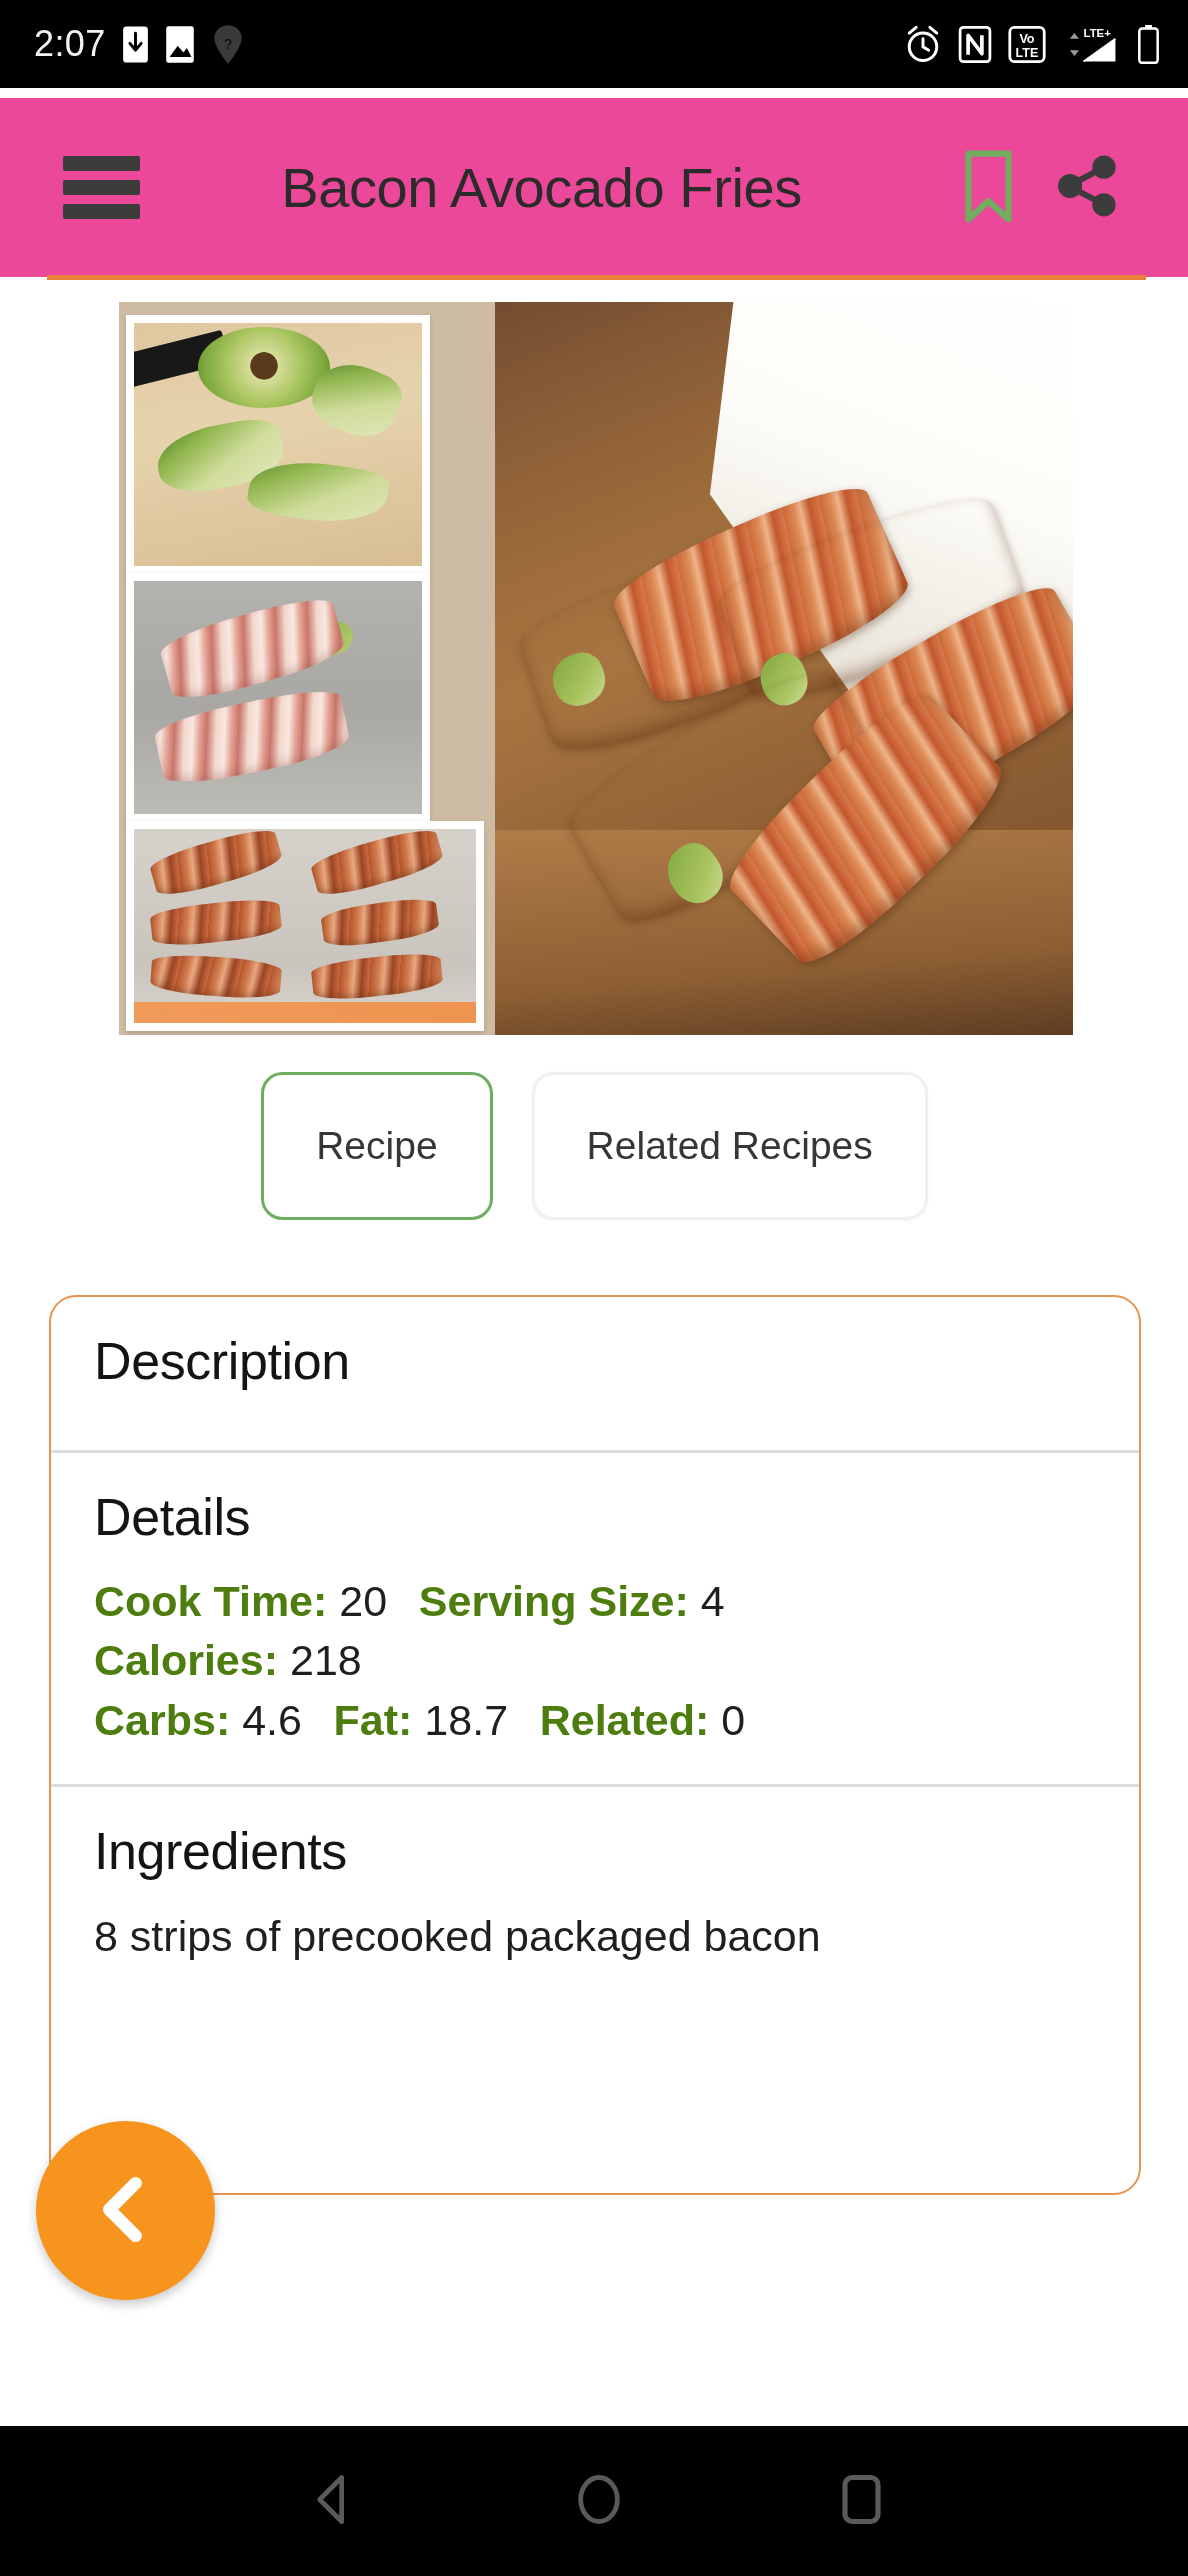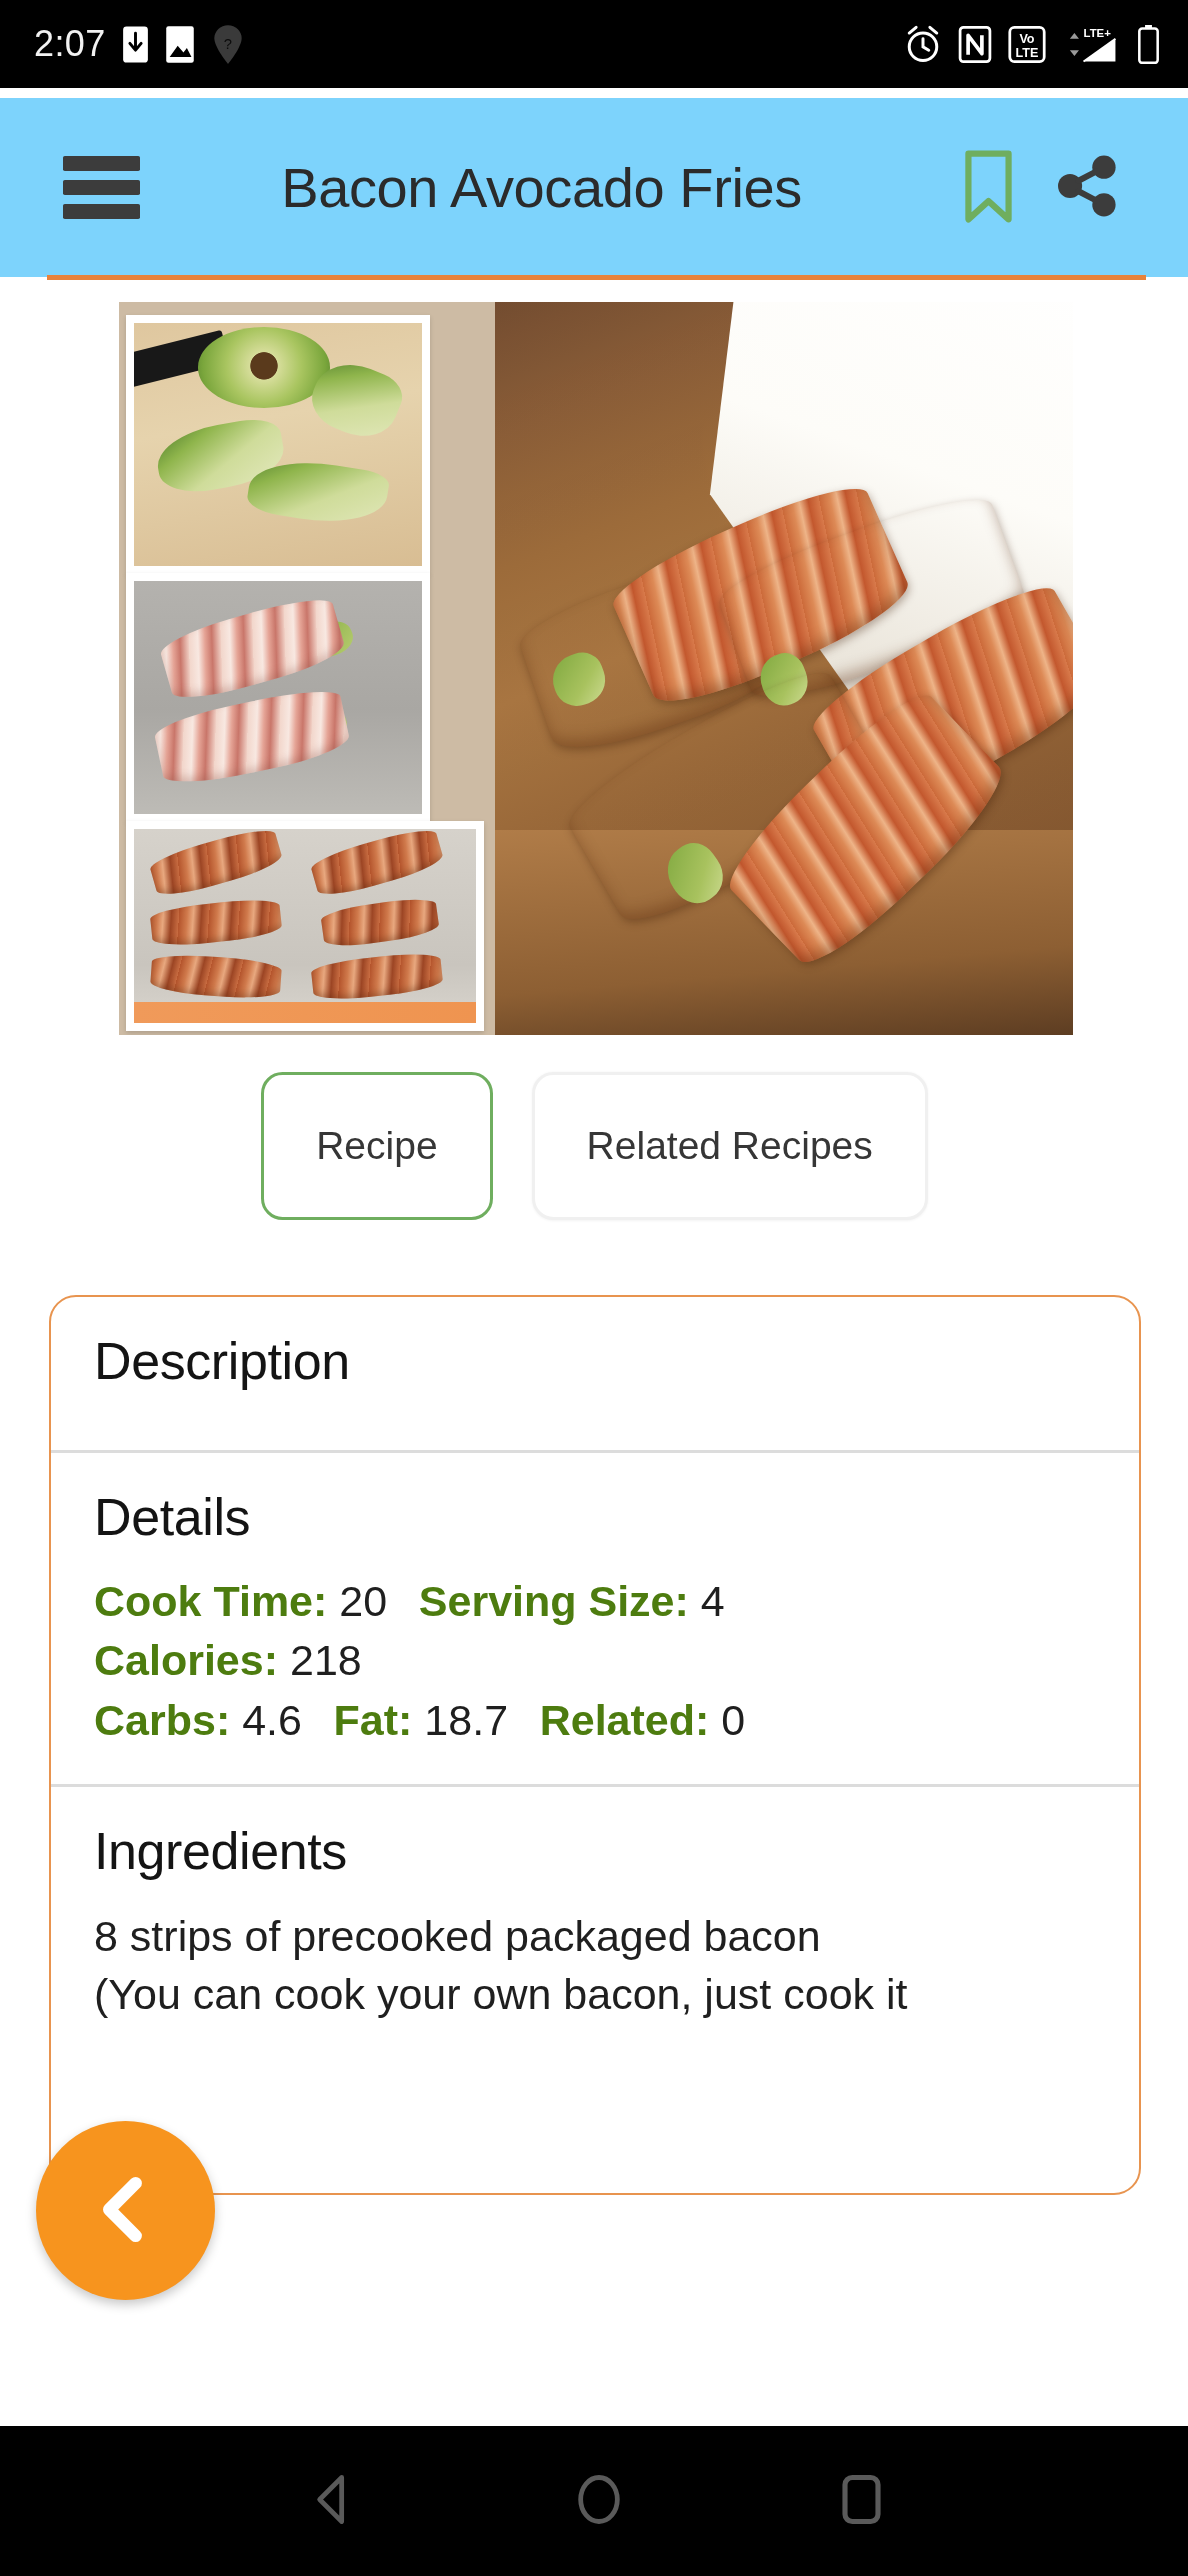--- a/index.html
+++ b/index.html
@@ -19,21 +19,21 @@
     padding: 0 29px 0 34px;
   }
   .sb-left { display:flex; align-items:center; gap:16px; }
   .sb-right { display:flex; align-items:center; gap:16px; }
   .sb-time { font-size:36px; letter-spacing:0.4px; color:#f2f2f2; font-family:"Liberation Sans",sans-serif;}
   .sb-ico { display:flex; align-items:center; justify-content:center; }
 
   
   .appbar {
     position:absolute; left:0; top:98px; width:1189px; height:179px;
-    background:#7dd3fc; display:flex; align-items:center;
+    background:#ec4899; display:flex; align-items:center;
   }
   .hamburger { width:77px; height:63px; margin-left:63px; display:flex;
                flex-direction:column; justify-content:space-between; cursor:pointer; }
   .hamburger span { display:block; height:15px; width:77px; background:#3c3c3c; border-radius:1.8px; }
   .appbar-title {
     flex:1; text-align:center; font-size:56px; color:#2b2b2b;
     font-family:"Liberation Sans", sans-serif; letter-spacing:-0.4px;
     margin-left:-18px;
   }
   .appbar-actions { display:flex; align-items:center; gap:39px; margin-right:70px; }
@@ -341,21 +341,20 @@
         <b>Fat:</b>
         <span class="v">18.7</span><span class="gap"></span>
         <b>Related:</b>
         <span class="v">0</span>
       </div>
     </div>
 
     <div class="sect">
       <h2>Ingredients</h2>
       <div class="ing-line">8 strips of precooked packaged bacon</div>
-      <div class="ing-line">(You can cook your own bacon, just cook it</div>
     </div>
 
   </div>
 
   <div class="fab">
     <span>
       <svg width="81" height="81" viewBox="0 0 40 40">
           <path d="M25 7L12 20l13 13" fill="none" stroke="#ffffff" stroke-width="6.2" stroke-linecap="round" stroke-linejoin="round"></path>
         </svg>
     </span>

